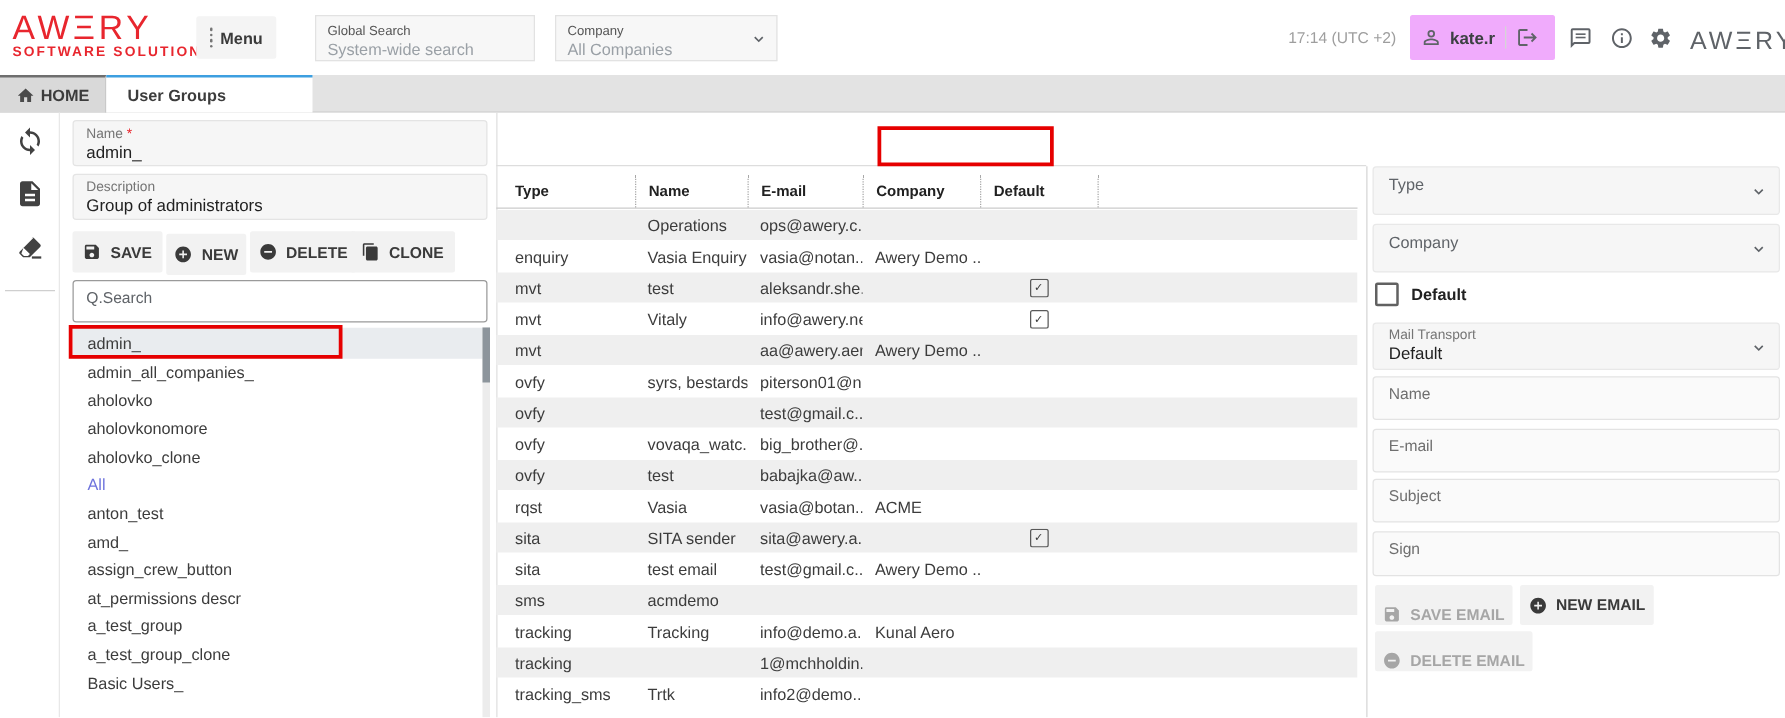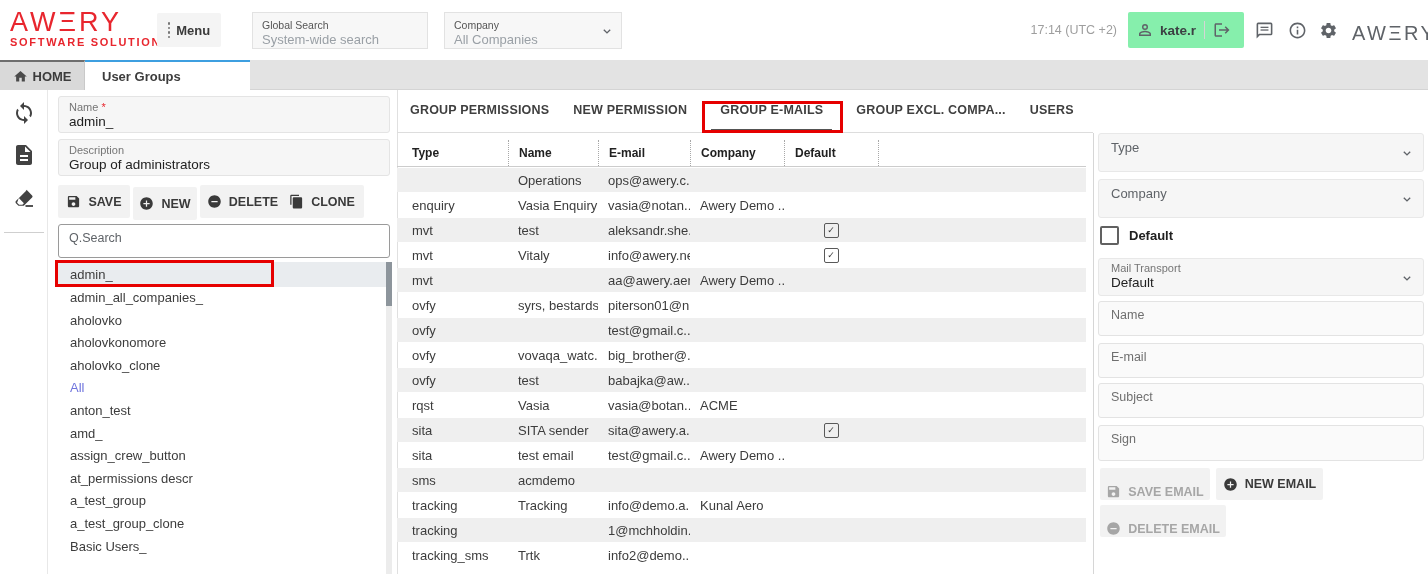--- a/index.html
+++ b/index.html
@@ -18,21 +18,21 @@
   .menu-dots i{width:2.5px;height:2.5px;border-radius:50%;background:#757575;}
   #menu-btn .lbl{font-weight:700;font-size:13px;color:#3a3a3a;}
   .hfield{position:absolute;top:12px;height:37px;box-sizing:border-box;background:#f7f7f7;
           border:1px solid #e2e2e2;border-radius:0;padding:6px 9px;cursor:text;}
   #gsearch{left:252px;width:176px;}
   #company-select{left:444px;width:178px;cursor:pointer;}
   .hfield .flbl{font-size:10.5px;color:#555;}
   .hfield .fph{font-size:13px;color:#9aa0a6;margin-top:1px;}
   .hfield .chev{position:absolute;right:6px;top:11px;color:#5f6368;}
   #time{position:absolute;right:311px;top:23px;font-size:12.5px;color:#9e9e9e;}
-  #user-chip{position:absolute;left:1128px;top:12px;width:116px;height:36px;background:#86efac;
+  #user-chip{position:absolute;left:1128px;top:12px;width:116px;height:36px;background:#f0abfc;
              display:flex;align-items:center;gap:6px;padding:0 8px;box-sizing:border-box;border-radius:2px;cursor:pointer;text-align:center;}
   #user-chip .uname{font-weight:700;font-size:13.5px;color:#3c4043;}
   #user-chip .sep{width:1px;height:18px;background:#d5d5d5;margin:0 2px;}
   .hicon{position:absolute;top:21px;color:#5f6368;cursor:pointer;}
   #logo-right{position:absolute;left:1352px;top:22px;font-size:20px;letter-spacing:2.5px;color:#5f6368;}
 
   
   #tabbar{position:absolute;left:0;top:60px;width:1428px;height:30px;background:#e3e3e3;
           border-bottom:1px solid #d4d4d4;box-sizing:border-box;}
   #tab-home{position:absolute;left:0;top:0;width:85px;height:30px;background:#d9d9d9;
@@ -301,27 +301,20 @@
       <div class="group-item">assign_crew_button</div>
       <div class="group-item">at_permissions descr</div>
       <div class="group-item">a_test_group</div>
       <div class="group-item">a_test_group_clone</div>
       <div class="group-item">Basic Users_</div>
     </div>
   <div id="list-scroll-track"></div>
   <div id="list-scroll-thumb"></div>
   <div id="div-sidebar-main"></div>
 
-  <div id="main-tabs">
-      <div class="mtab">GROUP PERMISSIONS</div>
-      <div class="mtab">NEW PERMISSION</div>
-      <div class="mtab active">GROUP E-MAILS</div>
-      <div class="mtab">GROUP EXCL. COMPA...</div>
-      <div class="mtab">USERS</div>
-    </div>
   <div id="tabs-underline"></div>
   <div id="tbl-header">
       <div class="th" style="width: 111px;">Type</div>
       <div class="th" style="width: 90px;">Name</div>
       <div class="th" style="width: 92px;">E-mail</div>
       <div class="th" style="width: 94px;">Company</div>
       <div class="th" style="width: 94px;">Default</div>
       <div class="th" style="flex: 1 1 0%;"></div>
     </div>
   <div id="tbl-rows">

